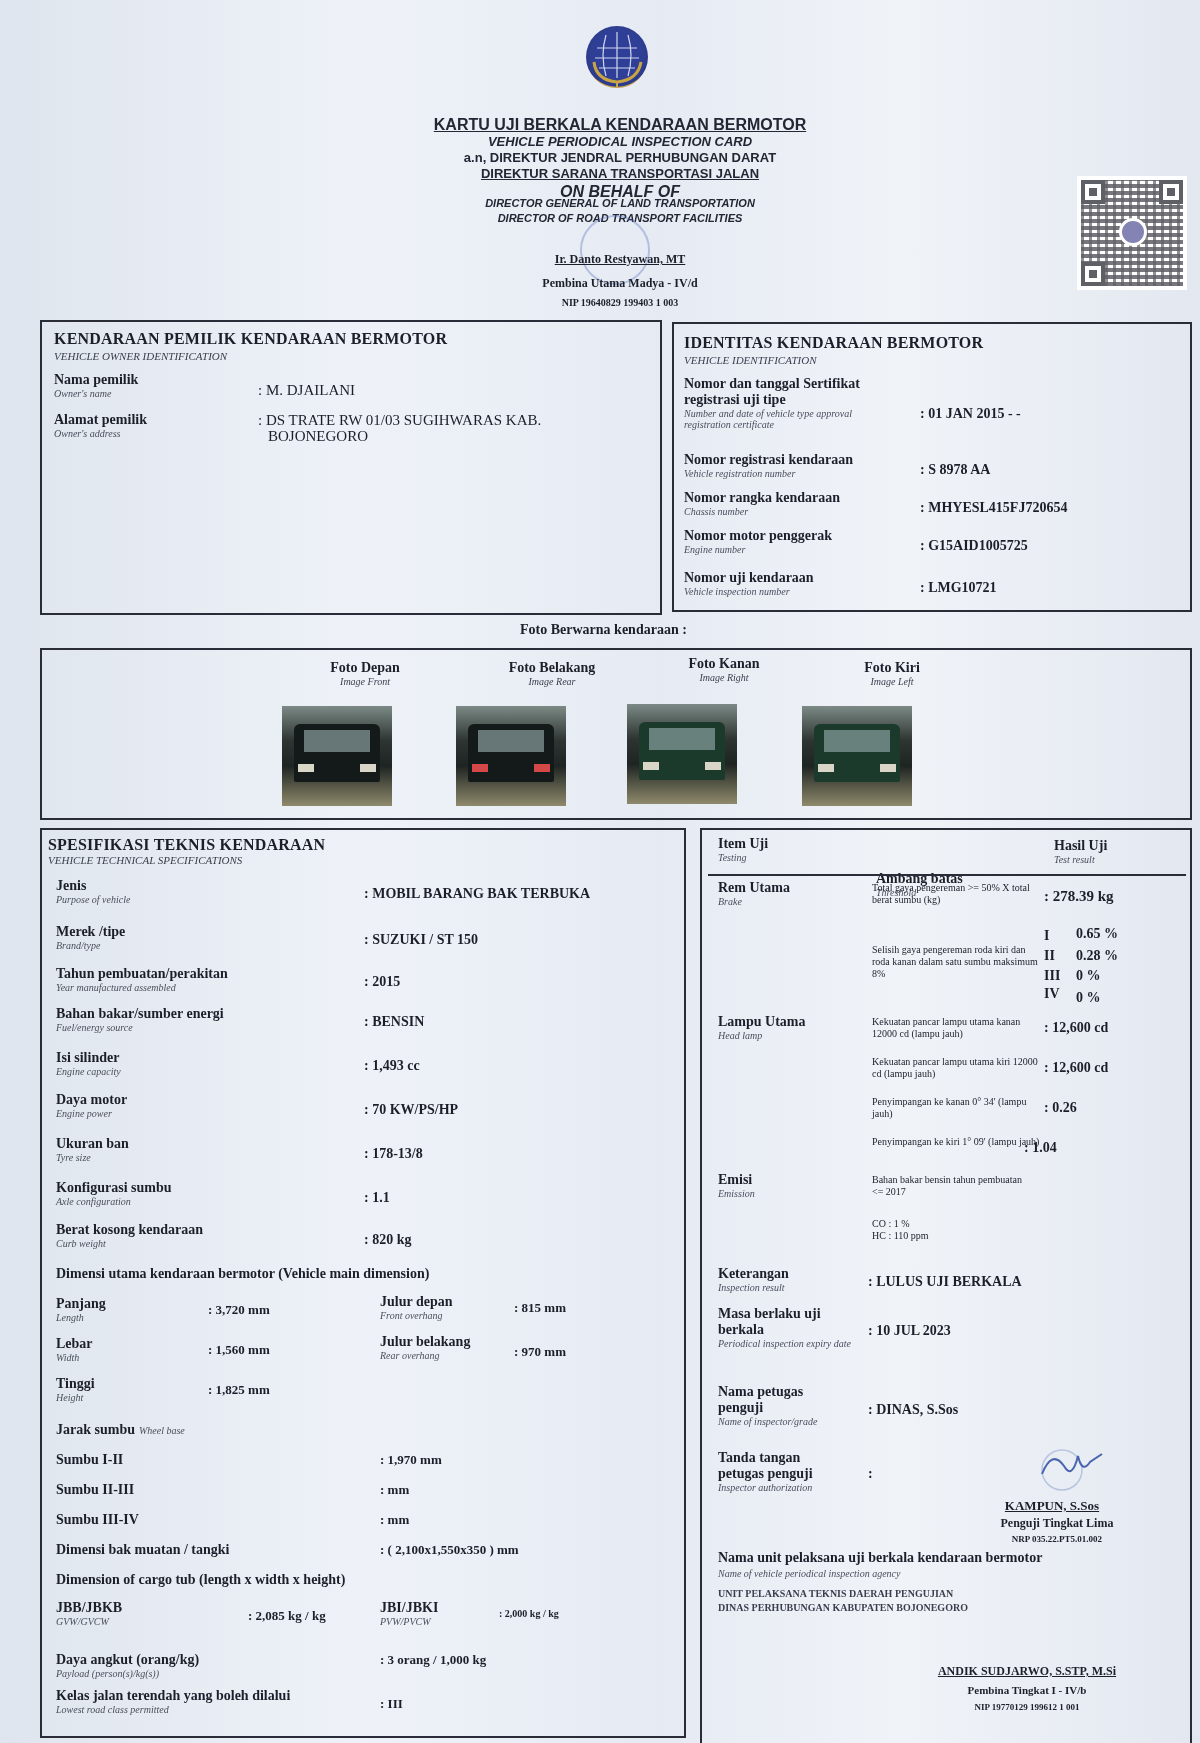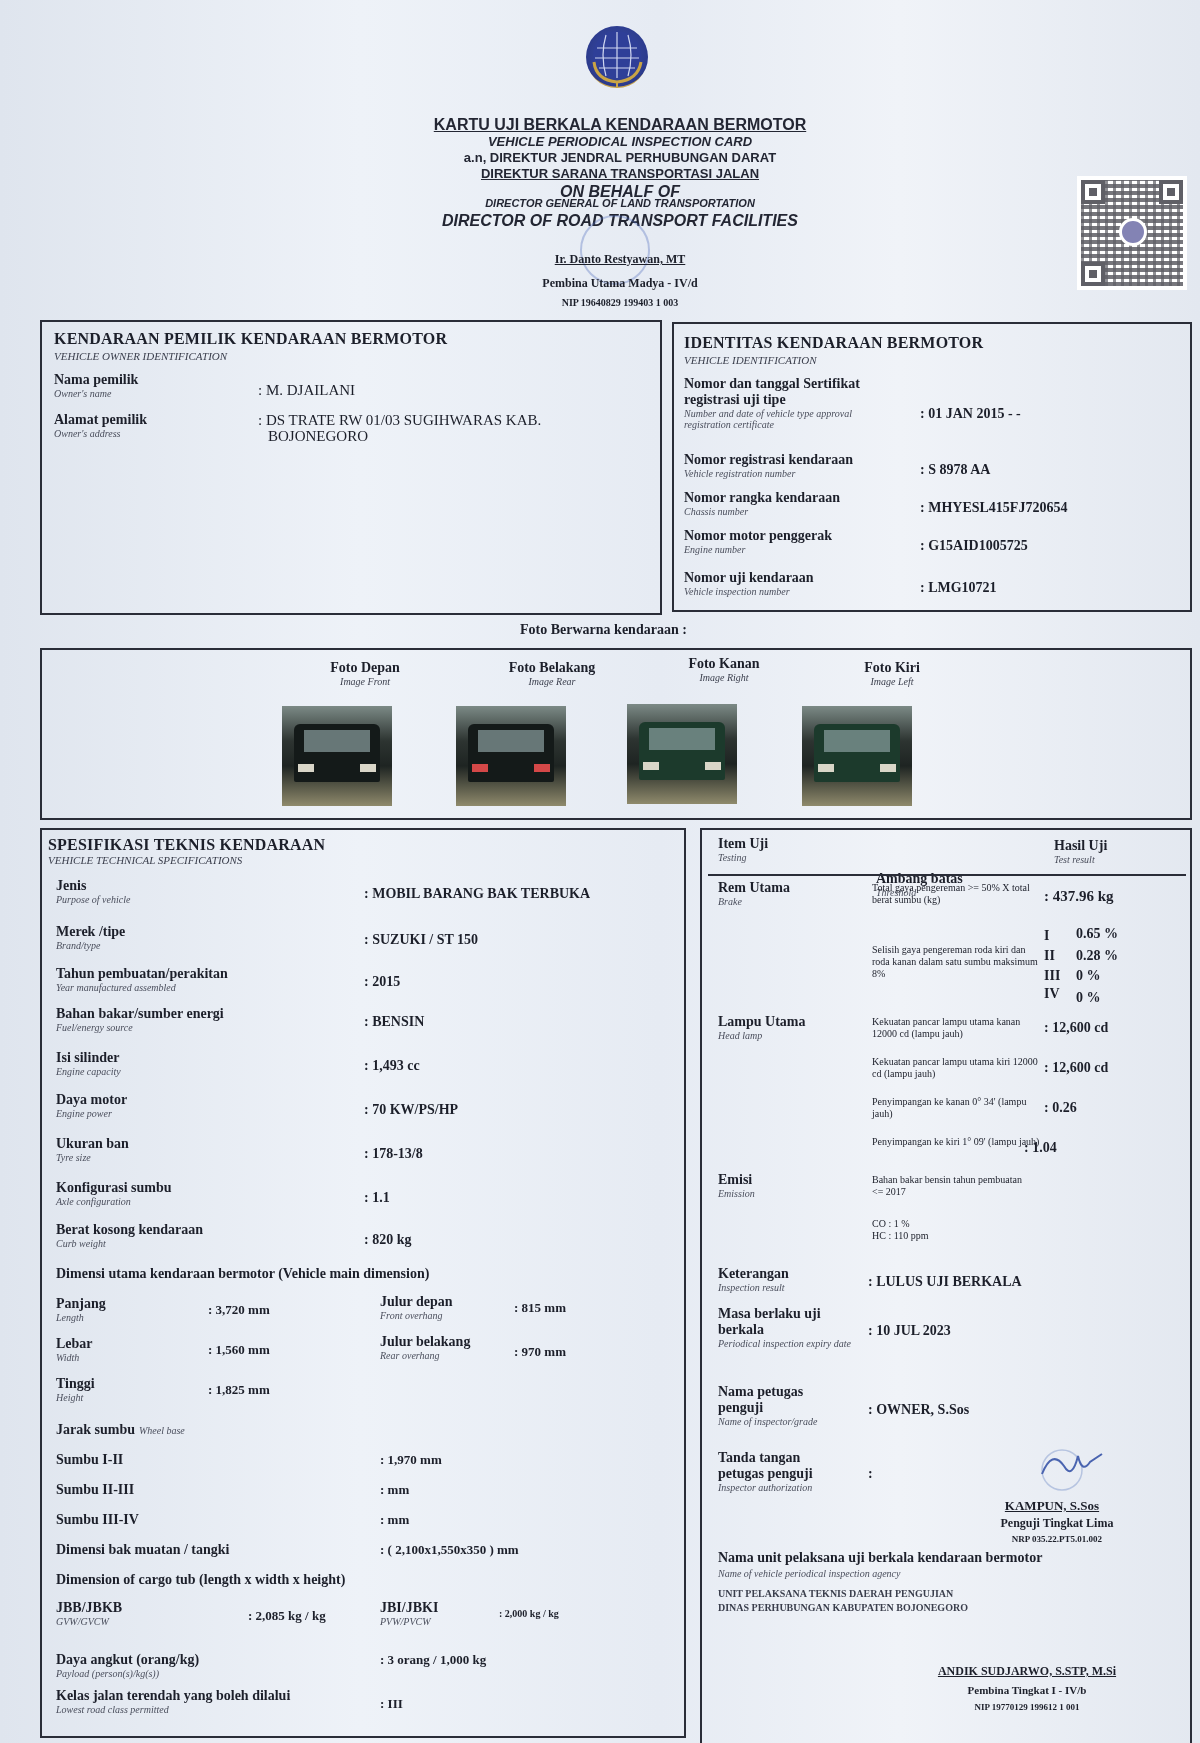--- a/index.html
+++ b/index.html
@@ -17,21 +17,21 @@
   .logo { left: 586px; top: 26px; width: 62px; height: 62px; border-radius: 50%;
           background: radial-gradient(circle at 50% 45%, #3d4fa8 0%, #2b3a8c 70%, #c6a24a 72%, #c6a24a 78%, transparent 80%); }
   .logo svg { width: 62px; height: 62px; }
   .hdr { left: 380px; width: 480px; text-align: center; font-family: "Liberation Sans", sans-serif; font-weight: bold; color: #232633; }
   .hdr.h1 { top: 116px; font-size: 16px; text-decoration: underline; }
   .hdr.h2 { top: 134px; font-size: 13px; font-style: italic; }
   .hdr.h3 { top: 150px; font-size: 13px; }
   .hdr.h4 { top: 166px; font-size: 13px; text-decoration: underline; }
   .hdr.h5 { top: 183px; font-size: 16px; font-style: italic; }
   .hdr.h6 { top: 197px; font-size: 11px; font-style: italic; }
-  .hdr.h7 { top: 212px; font-size: 16px; font-style: italic; }
+  .hdr.h7 { top: 212px; font-size: 11px; font-style: italic; }
   .sig1 { left: 440px; width: 360px; text-align: center; font-size: 12px; font-weight: bold; }
   .stamp1 { left: 580px; top: 215px; width: 70px; height: 70px; border-radius: 50%; border: 2px solid rgba(80,110,190,0.35); }
 
   .qr { left: 1077px; top: 176px; width: 110px; height: 114px; background: #fff; padding: 4px; }
   .qr-grid { width: 100%; height: 100%; position: relative;
     background:
       repeating-linear-gradient(0deg, rgba(40,40,50,0.85) 0 4px, transparent 4px 7px),
       repeating-linear-gradient(90deg, rgba(40,40,50,0.7) 0 3px, transparent 3px 8px);
     opacity: 0.75; }
   .qr-finder { position: absolute; width: 24px; height: 24px; border: 4px solid #2a2a33; background: #fff; }
@@ -352,21 +352,21 @@
       <div class="th">Hasil Uji</div>
       <div class="thr">Test result</div>
     </div>
   <div class="line" style="left:6px;top:44px;width:478px;"></div>
 
   <div class="row" style="left:16px;top:50px;">
       <div class="th">Rem Utama</div>
       <div class="thr">Brake</div>
     </div>
   <div class="row small" style="left:170px;top:52px;width:170px;">Total gaya pengereman &gt;= 50% X total berat sumbu (kg)</div>
-  <div class="row val" style="left:342px;top:58px;font-size:15px;">: 437.96 kg</div>
+  <div class="row val" style="left:342px;top:58px;font-size:15px;">: 278.39 kg</div>
   <div class="row small" style="left:170px;top:114px;width:170px;">Selisih gaya pengereman roda kiri dan roda kanan dalam satu sumbu maksimum 8%</div>
   <div class="row val" style="left:342px;top:98px;">I</div>
   <div class="row val" style="left:374px;top:96px;">0.65 %</div>
   <div class="row val" style="left:342px;top:118px;">II</div>
   <div class="row val" style="left:374px;top:118px;">0.28 %</div>
   <div class="row val" style="left:342px;top:138px;">III</div>
   <div class="row val" style="left:374px;top:138px;">0 %</div>
   <div class="row val" style="left:342px;top:156px;">IV</div>
   <div class="row val" style="left:374px;top:160px;">0 %</div>
 
@@ -400,21 +400,21 @@
   <div class="row" style="left:16px;top:476px;width:150px;">
       <div class="th">Masa berlaku uji berkala</div>
       <div class="thr">Periodical inspection expiry date</div>
     </div>
   <div class="row val" style="left:166px;top:493px;">: 10 JUL 2023</div>
 
   <div class="row" style="left:16px;top:554px;width:120px;">
       <div class="th">Nama petugas penguji</div>
       <div class="thr">Name of inspector/grade</div>
     </div>
-  <div class="row val" style="left:166px;top:572px;">: OWNER, S.Sos</div>
+  <div class="row val" style="left:166px;top:572px;">: DINAS, S.Sos</div>
 
   <div class="row" style="left:16px;top:620px;width:130px;">
       <div class="th">Tanda tangan petugas penguji</div>
       <div class="thr">Inspector authorization</div>
     </div>
   <div class="row val" style="left:166px;top:636px;">:</div>
 
   <svg class="row" style="left:330px;top:614px;width:80px;height:50px;" viewBox="0 0 80 50">
     <circle cx="30" cy="26" r="20" fill="none" stroke="rgba(90,120,190,0.35)" stroke-width="1.5"></circle>
     <path d="M10 30 Q20 5 32 22 Q40 36 46 12 Q50 30 58 18 L70 10" fill="none" stroke="#4a64b0" stroke-width="2"></path>

